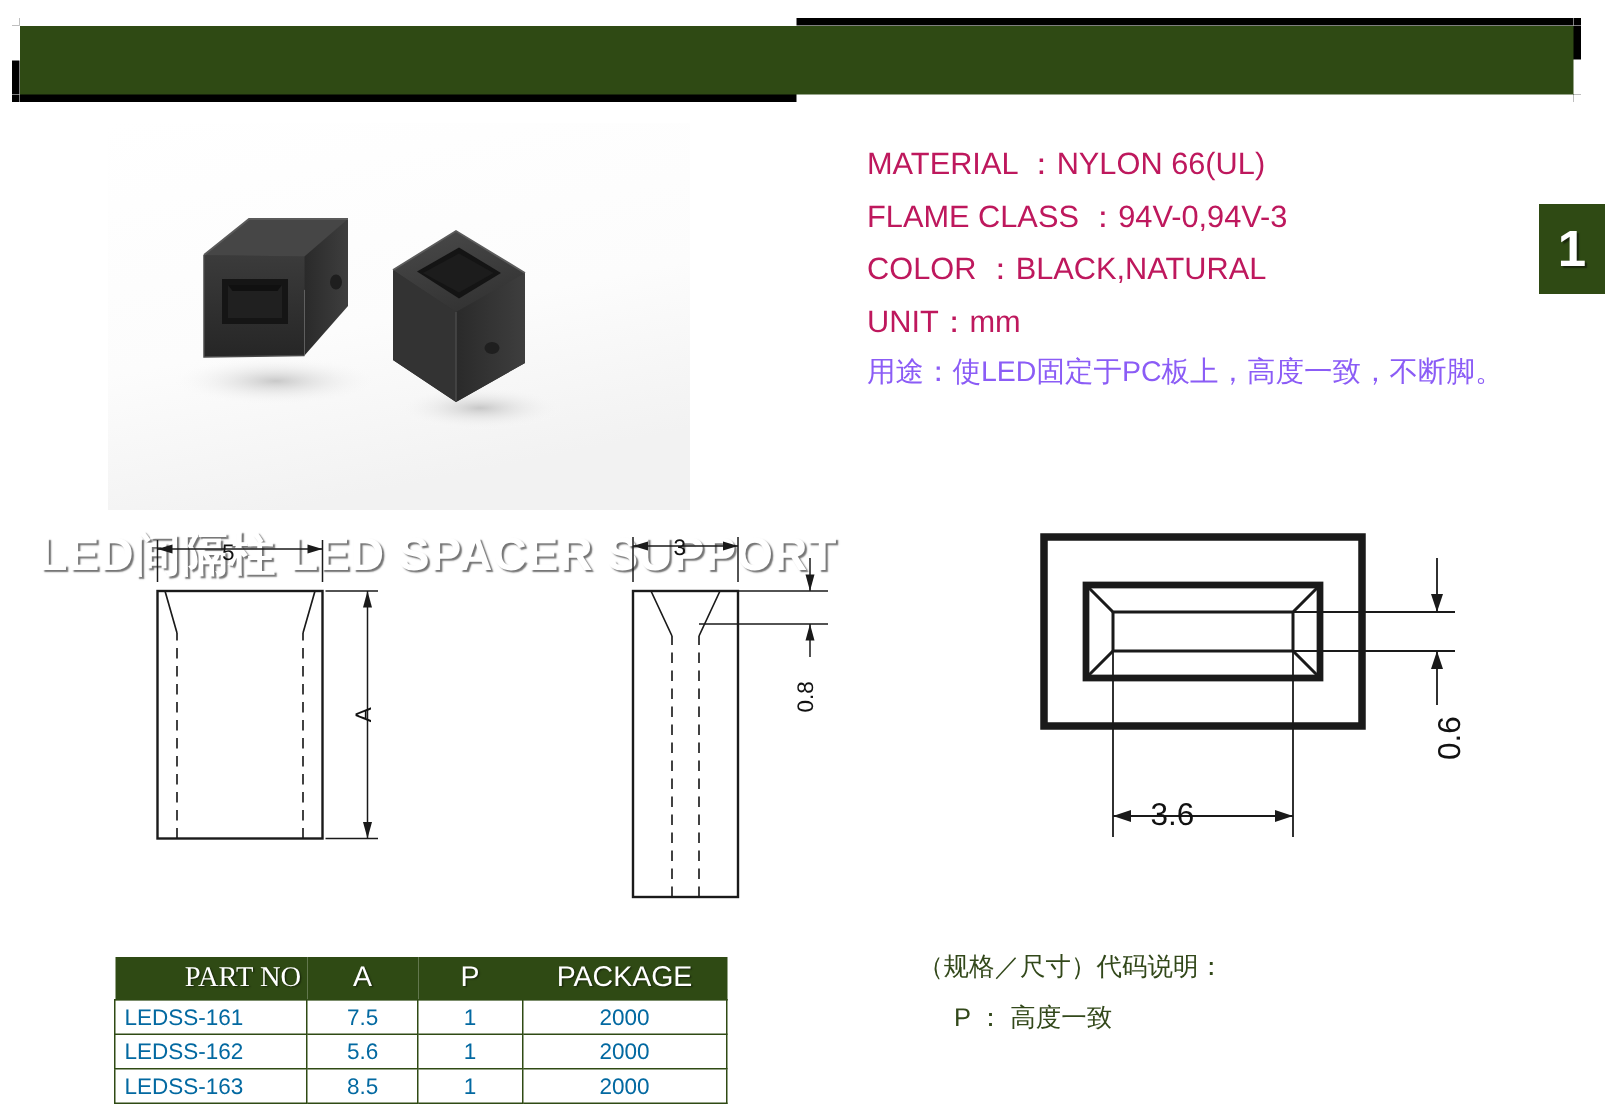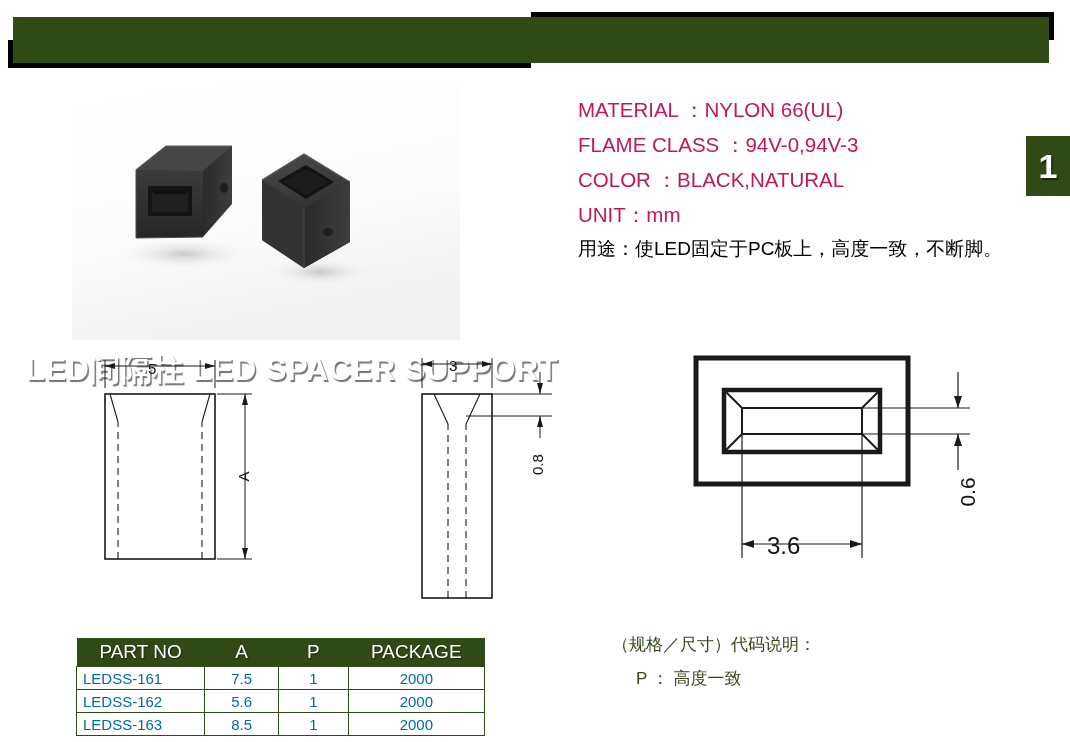--- a/index.html
+++ b/index.html
@@ -89,21 +89,21 @@
   }
   .spec-row {
     font-size: 20.5px;
     line-height: 35px;
     color: #be185d;
     white-space: nowrap;
   }
   .spec-cn {
     font-size: 19px;
     line-height: 34px;
-    color: #000000;
+    color: #8b5cf6;
     white-space: nowrap;
   }
 
   
   #drawings {
     position: absolute;
     left: 0;
     top: 340px;
     width: 1070px;
     height: 275px;
@@ -142,21 +142,21 @@
   #parts-table td {
     border: 1.5px solid #2f4a14;
     height: 22px;
     color: #0369a1;
     font-size: 15px;
     padding: 0 6px;
     background: #ffffff;
   }
   #parts-table td.pn { text-align: left; }
   #parts-table td.ctr { text-align: center; }
-  #parts-table tr.hdr th.c0 { text-align: center; width: 131px; }
+  #parts-table tr.hdr th.c0 { text-align: right; width: 131px; font-family: Liberation Serif, serif; }
   #parts-table tr.hdr th.c1 { text-align: center; width: 73px; }
   #parts-table tr.hdr th.c2 { text-align: center; width: 70px; }
   #parts-table tr.hdr th.c3 { text-align: center; width: 135px; }
 
   
   #legend {
     position: absolute;
     left: 612px;
     top: 628px;
     width: 380px;
@@ -346,21 +346,21 @@
     <polygon points="278,94 274,106 282,106" fill="#1a1a1a"></polygon>
 
     <g stroke="#1a1a1a" fill="none" stroke-width="1.2">
       <path d="M 62 94 L 62 218"></path>
       <path d="M 182 94 L 182 218"></path>
       <path d="M 62 204 L 182 204"></path>
     </g>
     <polygon points="62,204 74,200 74,208" fill="#1a1a1a"></polygon>
     <polygon points="182,204 170,200 170,208" fill="#1a1a1a"></polygon>
   </svg>
-  <div class="dim-text" style="left:767px;top:192px;font-size:24px;">3.6</div>
+  <div class="dim-text" style="left:767px;top:192px;font-size:21px;">3.6</div>
   <div class="dim-text vert" style="left:953px;top:140px;font-size:21px;">0.6</div>
 </div>
 
 <table id="parts-table">
   <thead>
     <tr class="hdr">
       <th class="c0">PART NO</th>
       <th class="c1">A</th>
       <th class="c2">P</th>
       <th class="c3">PACKAGE</th>

